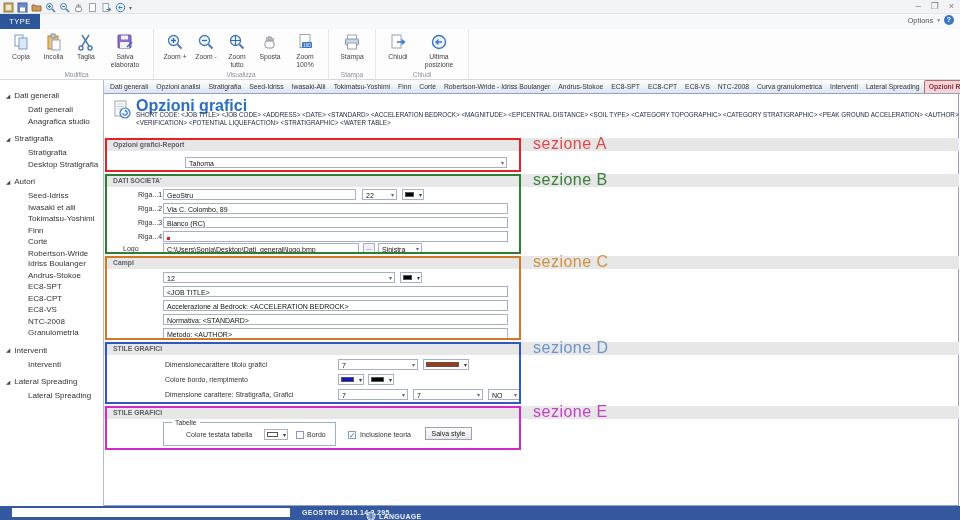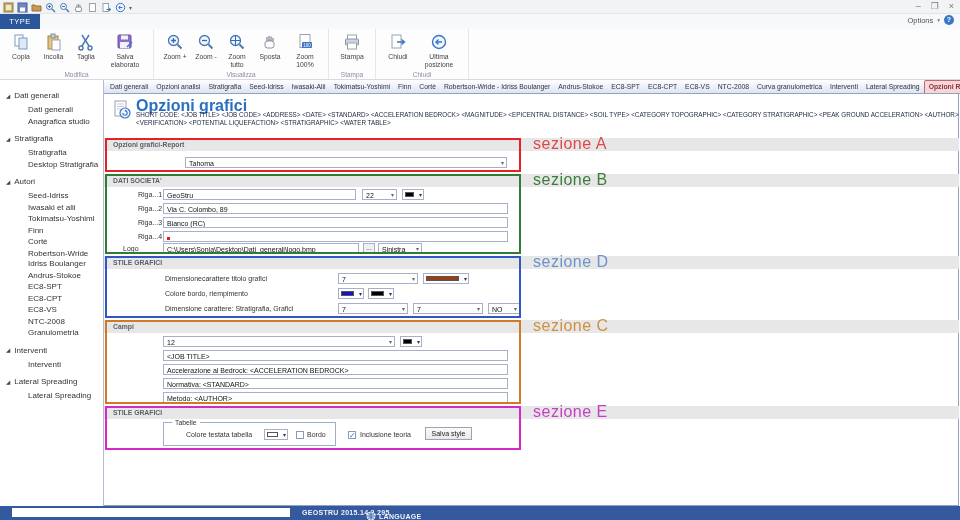--- a/index.html
+++ b/index.html
@@ -417,20 +417,39 @@
 
       <span class="flabel" style="left:19px; top:71px">Logo</span>
       <div class="inp" style="left:59px; top:69px; width:196px">C:\Users\Sonia\Desktop\Dati_generali\logo.bmp</div>
       <div class="btn3" style="left:259px; top:69px; width:12px">...</div>
       <div class="dd" style="left:274px; top:69px; width:44px">Sinistra</div>
 
       <div class="secborder sec-b"></div>
       <div class="ann ann-b">sezione B</div>
     </div>
 
+    <div class="section" style="height:84px">
+      <div class="band">
+          <span class="band-label">Campi</span>
+        </div>
+
+      <div class="dd" style="left:59px; top:16px; width:232px">12</div>
+      <div class="cdd" style="left:296px; top:16px; width:22px">
+          <span class="sw sw-black"></span>
+        </div>
+
+      <div class="inp" style="left:59px; top:30px; width:345px">&lt;JOB TITLE&gt;</div>
+      <div class="inp" style="left:59px; top:44px; width:345px">Accelerazione al Bedrock: &lt;ACCELERATION BEDROCK&gt;</div>
+      <div class="inp" style="left:59px; top:58px; width:345px">Normativa: &lt;STANDARD&gt;</div>
+      <div class="inp" style="left:59px; top:72px; width:345px">Metodo:  &lt;AUTHOR&gt;</div>
+
+      <div class="secborder sec-c"></div>
+      <div class="ann ann-c">sezione C</div>
+    </div>
+
     <div class="section" style="height:62px">
       <div class="band">
           <span class="band-label">STILE GRAFICI</span>
         </div>
 
       <span class="flabel" style="left:61px; top:19px">Dimensionecarattere titolo grafici</span>
       <div class="dd" style="left:234px; top:17px; width:80px">7</div>
       <div class="cdd" style="left:319px; top:17px; width:46px">
           <span class="sw sw-brown"></span>
         </div>
@@ -443,39 +462,20 @@
           <span class="sw sw-black"></span>
         </div>
 
       <span class="flabel" style="left:61px; top:49px">Dimensione carattere: Stratigrafia, Grafici</span>
       <div class="dd" style="left:234px; top:47px; width:70px">7</div>
       <div class="dd" style="left:309px; top:47px; width:70px">7</div>
       <div class="dd" style="left:384px; top:47px; width:32px">NO</div>
 
       <div class="secborder sec-d"></div>
       <div class="ann ann-d">sezione D</div>
-    </div>
-
-    <div class="section" style="height:84px">
-      <div class="band">
-          <span class="band-label">Campi</span>
-        </div>
-
-      <div class="dd" style="left:59px; top:16px; width:232px">12</div>
-      <div class="cdd" style="left:296px; top:16px; width:22px">
-          <span class="sw sw-black"></span>
-        </div>
-
-      <div class="inp" style="left:59px; top:30px; width:345px">&lt;JOB TITLE&gt;</div>
-      <div class="inp" style="left:59px; top:44px; width:345px">Accelerazione al Bedrock: &lt;ACCELERATION BEDROCK&gt;</div>
-      <div class="inp" style="left:59px; top:58px; width:345px">Normativa: &lt;STANDARD&gt;</div>
-      <div class="inp" style="left:59px; top:72px; width:345px">Metodo:  &lt;AUTHOR&gt;</div>
-
-      <div class="secborder sec-c"></div>
-      <div class="ann ann-c">sezione C</div>
     </div>
 
     <div class="section" style="height:44px">
       <div class="band">
           <span class="band-label">STILE GRAFICI</span>
         </div>
 
       <div class="groupbox" style="left:59px; top:16px; width:173px; height:24px">
         <span class="gb-legend">Tabelle</span>
         <span class="flabel" style="left:22px; top:8px">Colore testata tabella</span>

